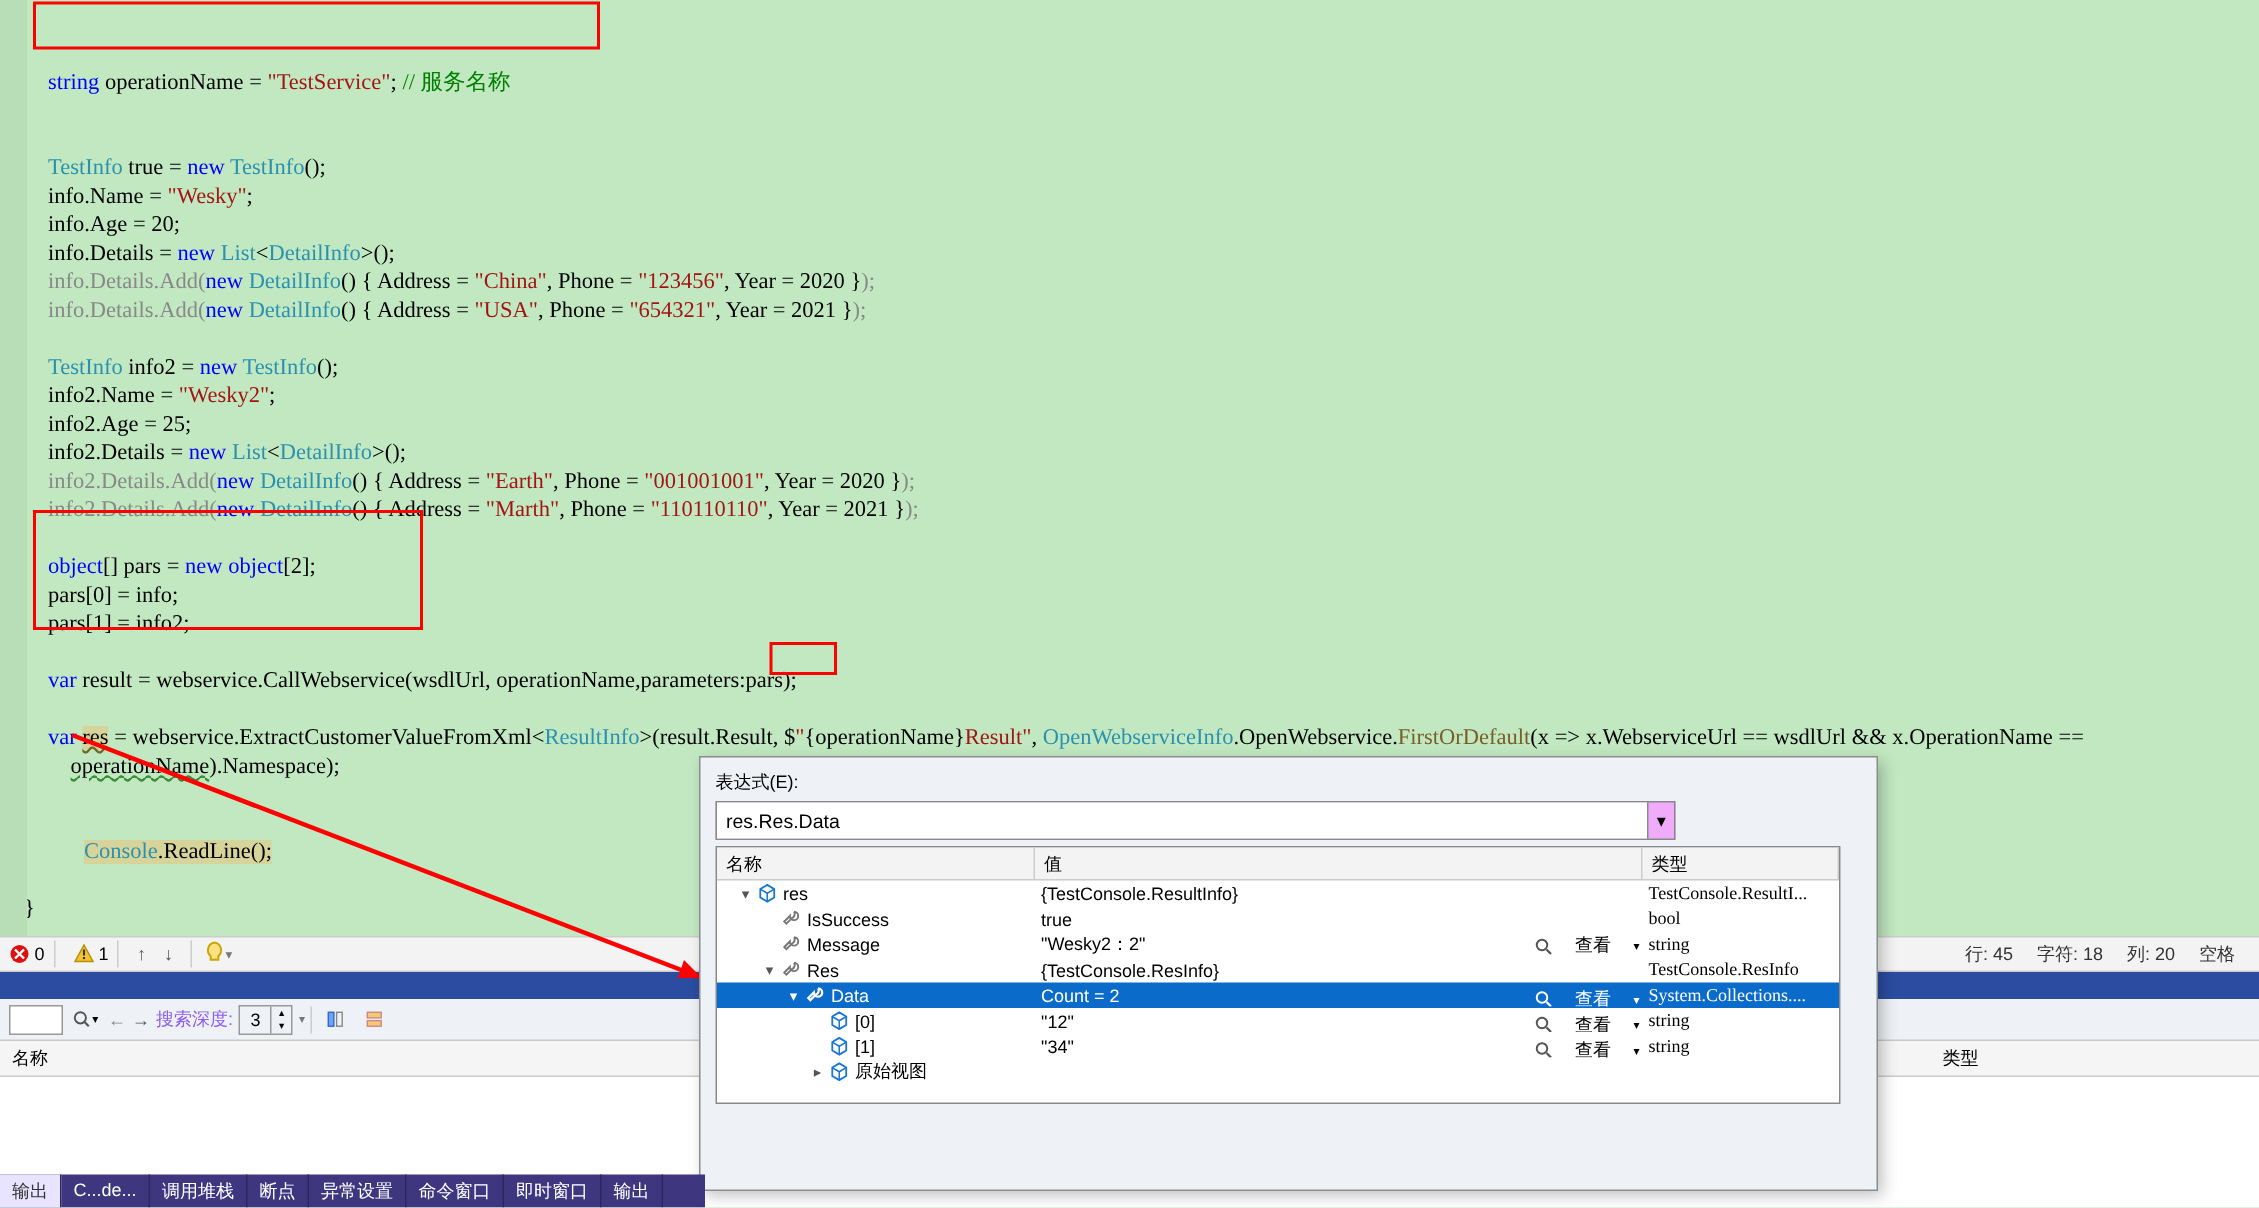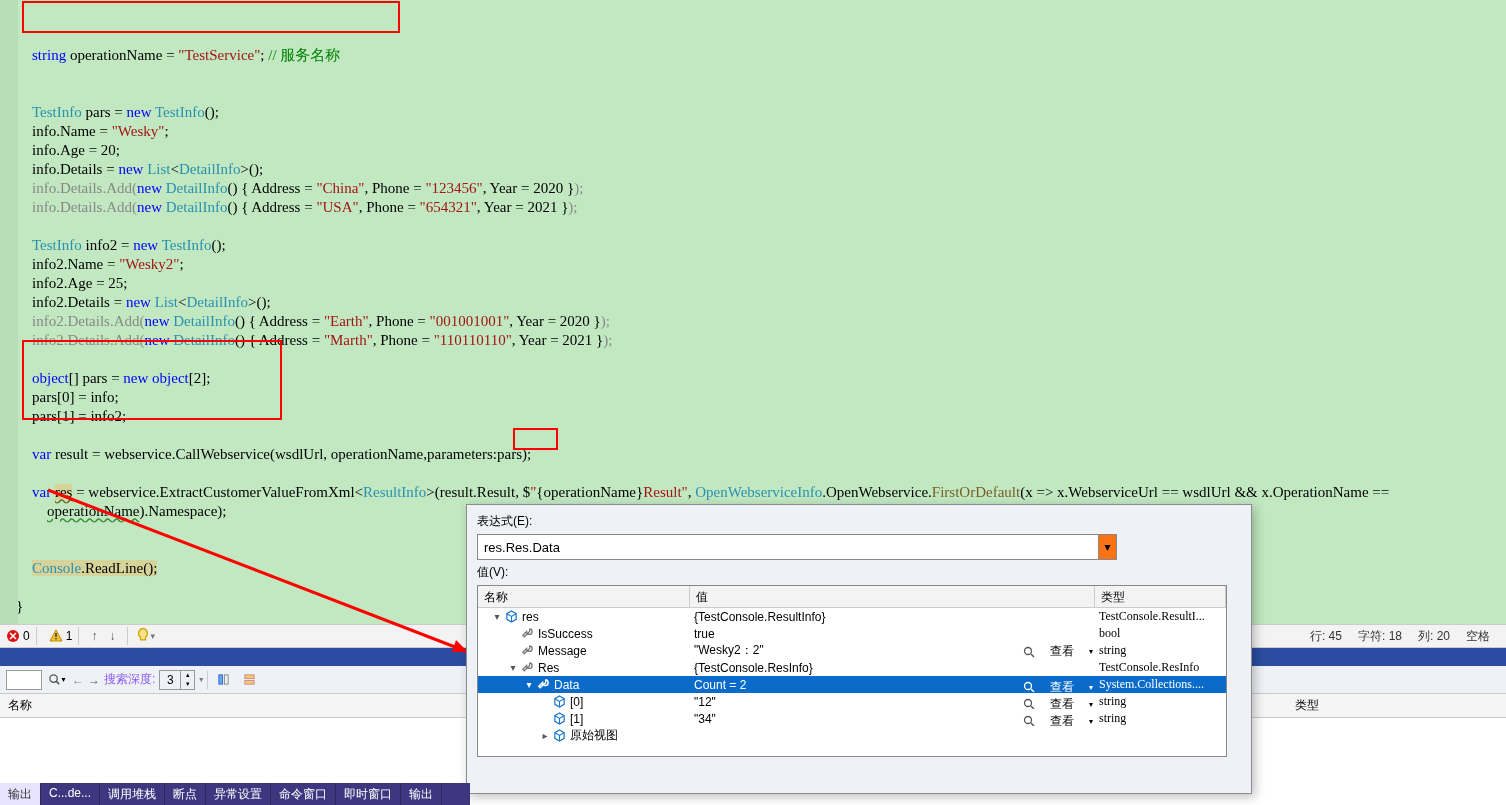--- a/index.html
+++ b/index.html
@@ -5,21 +5,21 @@
   * { margin: 0; padding: 0; box-sizing: border-box; }
   body { font-family: "Microsoft YaHei", "Segoe UI", Consolas, sans-serif; font-size: 13px; background: #fff; position: relative; width: 1506px; height: 805px; overflow: hidden; }
   .code-editor { background: #c1e8c1; padding: 8px 0 8px 32px; font-family: "Times New Roman", serif; font-size: 15px; line-height: 19px; white-space: pre; position: relative; }
   .code-editor .k { color: #0000FF; } 
   .code-editor .s { color: #A31515; } 
   .code-editor .c { color: #008000; font-family: "Microsoft YaHei", serif; } 
   .code-editor .t { color: #2B91AF; } 
   .code-editor .m { color: #795E26; } 
   .code-editor .dim { color: #888; }
   .code-editor .hl-res { background: #d6d49a; text-decoration: underline wavy #6a6a2a; }
-  .code-editor .hl-readline { background: #d6d49a; }
+  .code-editor .hl-readline { background: #d6d49a; margin-left: 24px; }
   .squig { text-decoration: underline wavy #398f39; }
   .gutter-strip { position: absolute; left: 0; top: 0; width: 18px; height: 100%; background: #b7deb7; }
   .redbox { position: absolute; border: 2px solid #f00; pointer-events: none; }
   .arrow { position: absolute; pointer-events: none; }
   .arrow line { stroke: #f00; stroke-width: 3; }
   .arrow polygon { fill: #f00; }
   .statusbar { display: flex; align-items: center; height: 24px; background: #f3f3f3; border-top: 1px solid #ccc; border-bottom: 1px solid #ccc; font-size: 12px; }
   .statusbar .err { display: flex; align-items: center; margin-left: 6px; }
   .statusbar .icon { width: 14px; height: 14px; margin-right: 3px; display: inline-flex; align-items: center; justify-content: center; }
   .statusbar .divider { width: 1px; height: 18px; background: #ccc; margin: 0 6px; }
@@ -41,21 +41,21 @@
   .bottom-tabs .tab { padding: 3px 8px; border-right: 1px solid #2d2660; white-space: nowrap; overflow: hidden; }
   .bottom-tabs .tab.first { background: #e8e3ff; color: #333; }
   
   .qw { position: absolute; left: 466px; top: 504px; width: 786px; height: 290px; background: #eef1f5; border: 1px solid #8c8c8c; box-shadow: 3px 3px 10px rgba(0,0,0,0.25); font-size: 12px; }
   .qw-title { height: 26px; display: flex; align-items: center; padding: 0 8px; }
   .qw-title .t-text { flex: 1; color: #333; }
   .qw-title .wbtn { width: 36px; height: 24px; display: flex; align-items: center; justify-content: center; color: #444; }
   .qw-body { padding: 4px 10px; }
   .qw-row { display: flex; align-items: center; margin: 4px 0; }
   .qw-row .lbl { width: 60px; }
-  .qw-row .express-input { flex: 1; height: 26px; border: 1px solid #888; background: #f97316; display: flex; }
+  .qw-row .express-input { flex: 1; height: 26px; border: 1px solid #888; background: #f0abfc; display: flex; }
   .qw-row .express-input input { flex: 1; border: none; outline: none; padding: 0 6px; font-size: 13px; }
   .qw-row .express-input .dd { width: 18px; border-left: 1px solid #888; display: flex; align-items: center; justify-content: center; }
   .qw-side { position: absolute; right: 10px; top: 42px; display: flex; flex-direction: column; gap: 8px; }
   .qw-btn { width: 98px; height: 26px; border: 1px solid #888; background: #f8f8f8; cursor: pointer; font-size: 12px; }
   .qw-grid { border: 1px solid #888; background: #fff; margin-top: 4px; width: 750px; height: 172px; overflow: hidden; position: relative; }
   .qw-grid-header { display: flex; height: 22px; background: #f3f3f3; border-bottom: 1px solid #ccc; font-size: 12px; }
   .qw-grid-header .gc { padding: 3px 6px; border-right: 1px solid #ccc; }
   .gc-name { width: 212px; }
   .gc-val { width: 405px; }
   .gc-type { flex: 1; }
@@ -81,21 +81,21 @@
   .indent { display: inline-block; flex-shrink: 0; }
 </style>
 </head>
 <body>
 
 <div class="code-editor">
 <div class="gutter-strip"></div>
 <span class="k">string</span><span> operationName = </span><span class="s">"TestService"</span><span>; </span><span class="c">// 服务名称</span>
 
 
-<span class="t">TestInfo</span><span> pars = </span><span class="k">new</span><span class="t"> TestInfo</span><span>();</span>
+<span class="t">TestInfo</span><span> true = </span><span class="k">new</span><span class="t"> TestInfo</span><span>();</span>
 <span>info.Name = </span><span class="s">"Wesky"</span>;
 <span>info.Age = 20;</span>
 <span>info.Details = </span><span class="k">new</span><span class="t"> List</span>&lt;<span class="t">DetailInfo</span><span>&gt;();</span>
 <span class="dim">info.Details.</span><span class="dim">Add</span><span class="dim">(</span><span class="k">new</span><span class="t"> DetailInfo</span><span>() { Address = </span><span class="s">"China"</span><span>, Phone = </span><span class="s">"123456"</span><span>, Year = 2020 }</span><span class="dim">);</span>
 <span class="dim">info.Details.</span><span class="dim">Add</span><span class="dim">(</span><span class="k">new</span><span class="t"> DetailInfo</span><span>() { Address = </span><span class="s">"USA"</span><span>, Phone = </span><span class="s">"654321"</span><span>, Year = 2021 }</span><span class="dim">);</span>
 
 <span class="t">TestInfo</span><span> info2 = </span><span class="k">new</span><span class="t"> TestInfo</span><span>();</span>
 <span>info2.Name = </span><span class="s">"Wesky2"</span>;
 <span>info2.Age = 25;</span>
 <span>info2.Details = </span><span class="k">new</span><span class="t"> List</span>&lt;<span class="t">DetailInfo</span><span>&gt;();</span>
@@ -211,23 +211,20 @@
   <div class="qw-body">
     <div class="qw-row" style="width:640px;">
       <span class="lbl">表达式(E):</span>
     </div>
     <div class="qw-row" style="width:640px;">
       <div class="express-input">
         <input value="res.Res.Data" style="">
         <div class="dd">▾</div>
       </div>
     </div>
-    <div class="qw-row">
-        <span class="lbl">值(V):</span>
-      </div>
 
     <div class="qw-grid">
       <div class="qw-grid-header">
         <div class="gc gc-name">名称</div>
         <div class="gc gc-val">值</div>
         <div class="gc gc-type">类型</div>
       </div>
       <div class="qw-grid-body" id="qw-rows">
           <div class="qw-grid-row">
             <div class="cell name">

